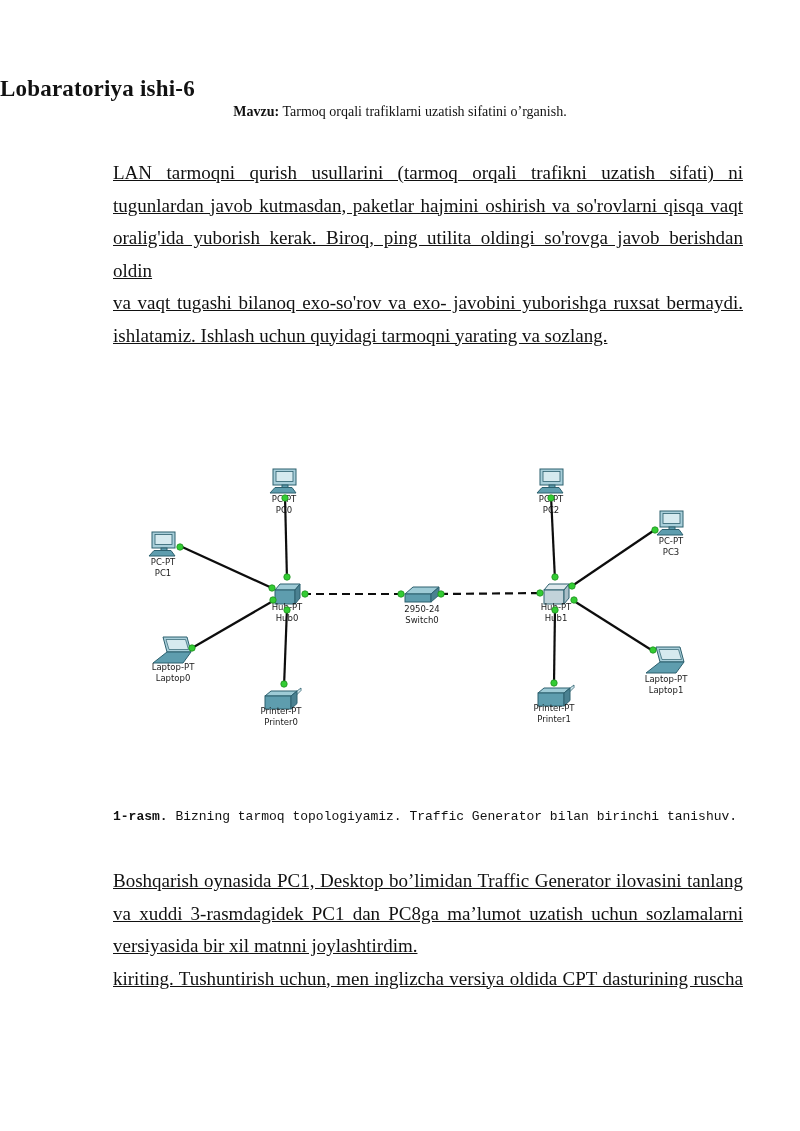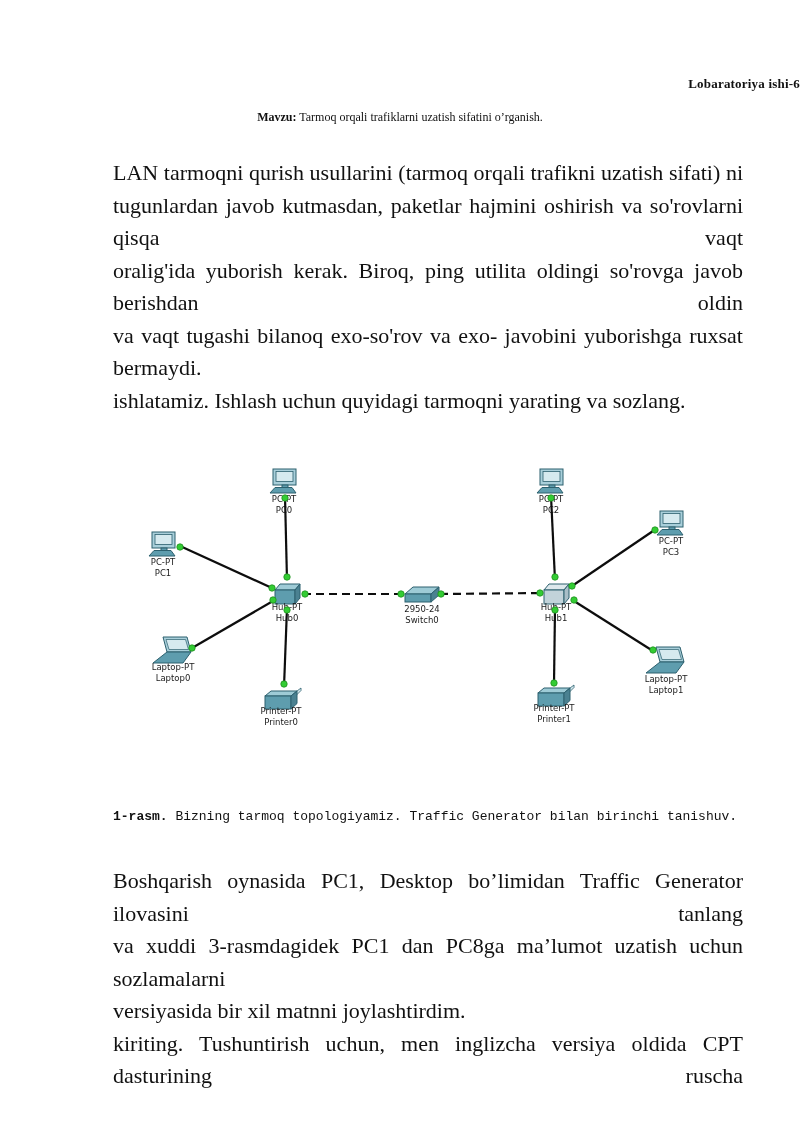--- a/index.html
+++ b/index.html
@@ -2,29 +2,29 @@
 <html><head>
 <meta charset="utf-8">
 <style>
   html,body{margin:0;padding:0;}
   body{
     width:800px;height:1131px;position:relative;background:#ffffff;
     font-family:"Liberation Serif", serif;color:#111;overflow:hidden;
   }
   .abs{position:absolute;}
   .doc-title{
-    top:76px;left:0;width:800px;text-align:right;
-    font-size:13px;font-weight:bold;letter-spacing:.2px;
+    top:76px;left:0;width:800px;text-align:left;
+    font-size:23px;font-weight:bold;letter-spacing:.2px;
   }
   .doc-subtitle{
-    top:110px;left:0;width:800px;text-align:center;font-size:12px;
+    top:104px;left:0;width:800px;text-align:center;font-size:14px;
   }
   .b{font-weight:bold;}
   .para{
-    left:113px;width:630px;font-size:22px;line-height:32.5px;
+    left:113px;width:630px;font-size:19px;line-height:32.5px;text-decoration:underline;
   }
   #p1{top:157px;}
   #p2{top:865px;}
   .pline{text-align:justify;text-align-last:justify;white-space:normal;}
   .pline.last{text-align-last:left;}
   .caption{
     top:809px;left:113px;width:660px;font-size:13px;font-family:Liberation Mono, monospace;
   }
   
   #diagram-svg{

